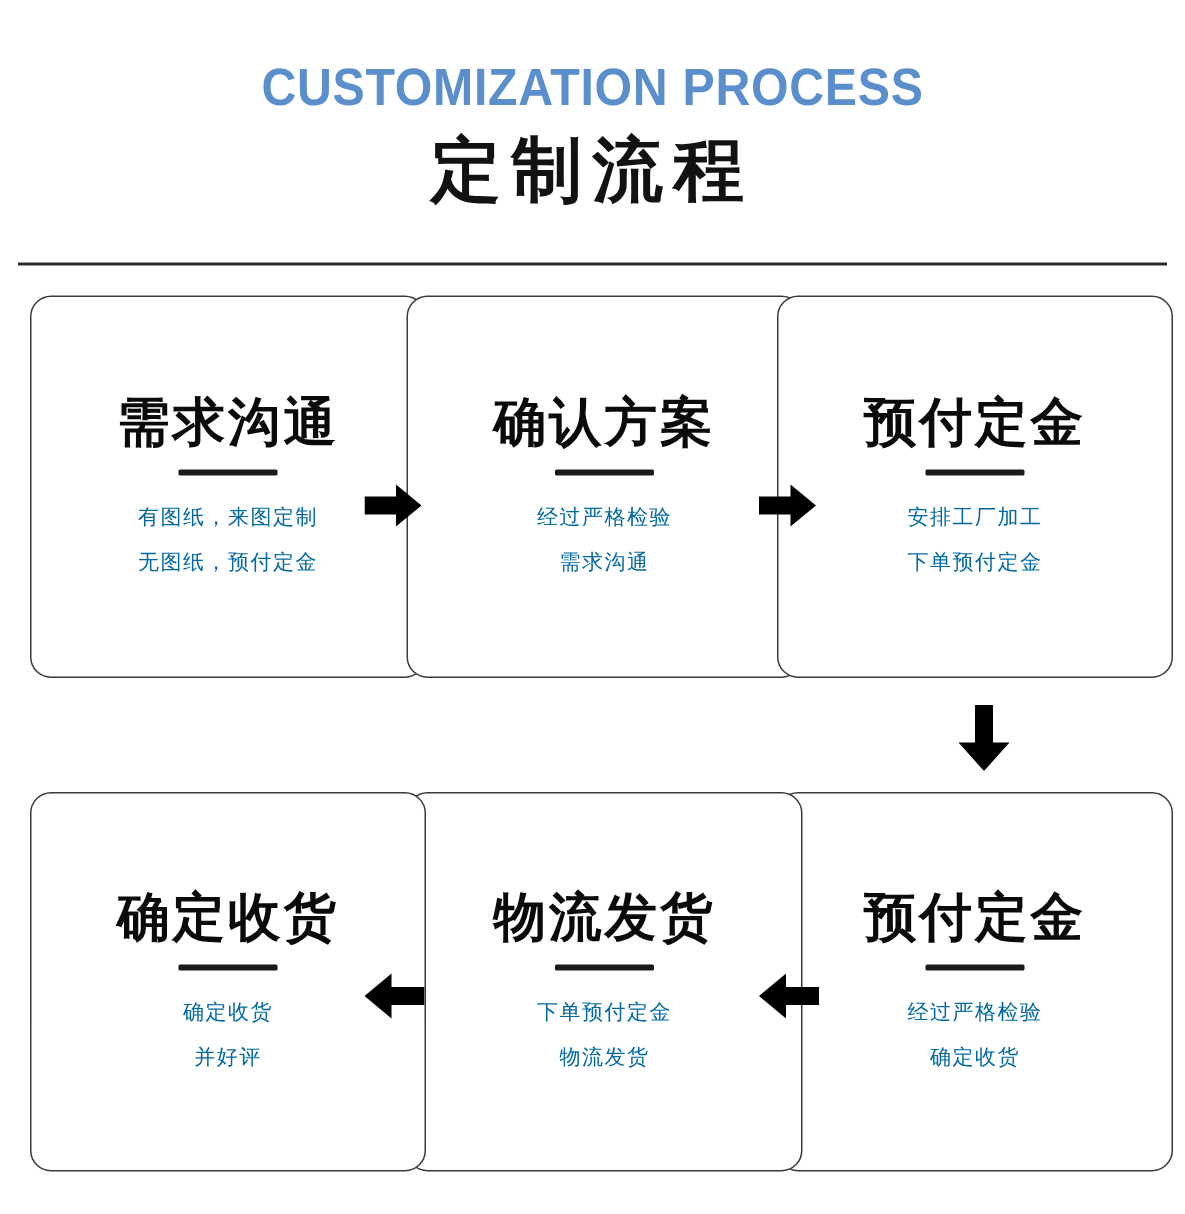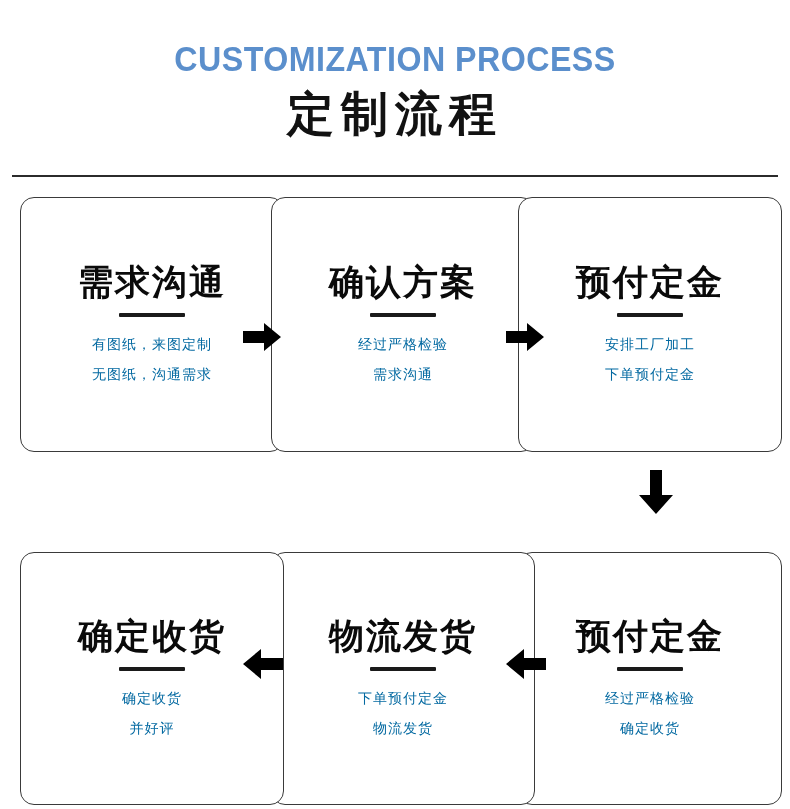--- a/index.html
+++ b/index.html
@@ -67,21 +67,21 @@
     box-sizing: border-box;
     border: 1px solid #3a3a3a;
     border-radius: 14px;
     background: #ffffff;
     display: flex;
     flex-direction: column;
     align-items: center;
     justify-content: center;
   }
   .card.row1 { top: 197px; height: 255px; }
-  .card.row2 { top: 528px; height: 253px; margin-top: 24px; }
+  .card.row2 { top: 528px; height: 253px; }
 
   .col1 { left: 20px; }
   .col2 { left: 271px; }
   .col3 { left: 518px; }
 
   .card-title {
     color: #0a0a0a;
     font-family: "DejaVu Serif", "Liberation Serif", serif;
     font-size: 35px;
     font-weight: bold;
@@ -126,21 +126,21 @@
   <div class="title-cn">定制流程</div>
 </div>
 <div class="header-rule"></div>
 
 <div class="flow">
 
   <div class="card row1 col1">
     <div class="card-title">需求沟通</div>
     <div class="card-divider"></div>
     <div class="card-line">有图纸，来图定制</div>
-    <div class="card-line">无图纸，沟通需求</div>
+    <div class="card-line">无图纸，预付定金</div>
   </div>
 
   <div class="card row1 col2">
     <div class="card-title">确认方案</div>
     <div class="card-divider"></div>
     <div class="card-line">经过严格检验</div>
     <div class="card-line">需求沟通</div>
   </div>
 
   <div class="card row1 col3">

